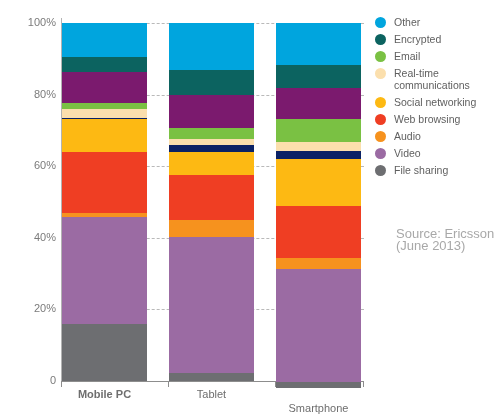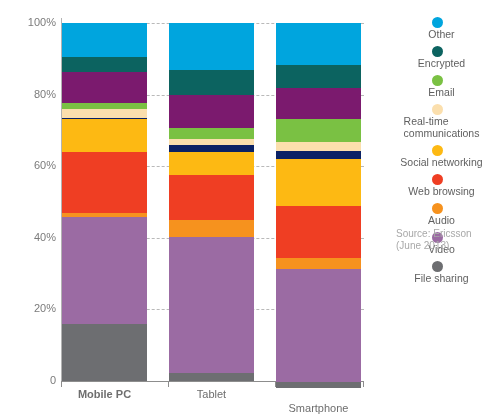--- a/index.html
+++ b/index.html
@@ -62,41 +62,40 @@
   .bar-seg{width:100%;display:block;}
 
   
   .legend{
     position:absolute;
     left:375px;top:16px;
     width:125px;
   }
   .legend-item{
     display:flex;
-    align-items:center;
+    align-items:flex-start;
     margin-bottom:5px;
-    flex-direction:column;
   }
   .legend-swatch{
     width:11px;height:11px;
     border-radius:50%;
     flex:0 0 11px;
     margin-top:1px;
   }
   .legend-label{
     margin-left:8px;
     font-size:10.5px;
     line-height:12px;
     color:#5f5f5f;
     white-space:pre-line;
   }
   .source-note{
     position:absolute;
     left:396px;top:228px;
-    font-size:10px;
+    font-size:13px;
     line-height:12px;
     color:#a8a8a8;
     white-space:pre-line;
   }
 </style>
 </head>
 <body>
 
 <div id="chart-root">
 

